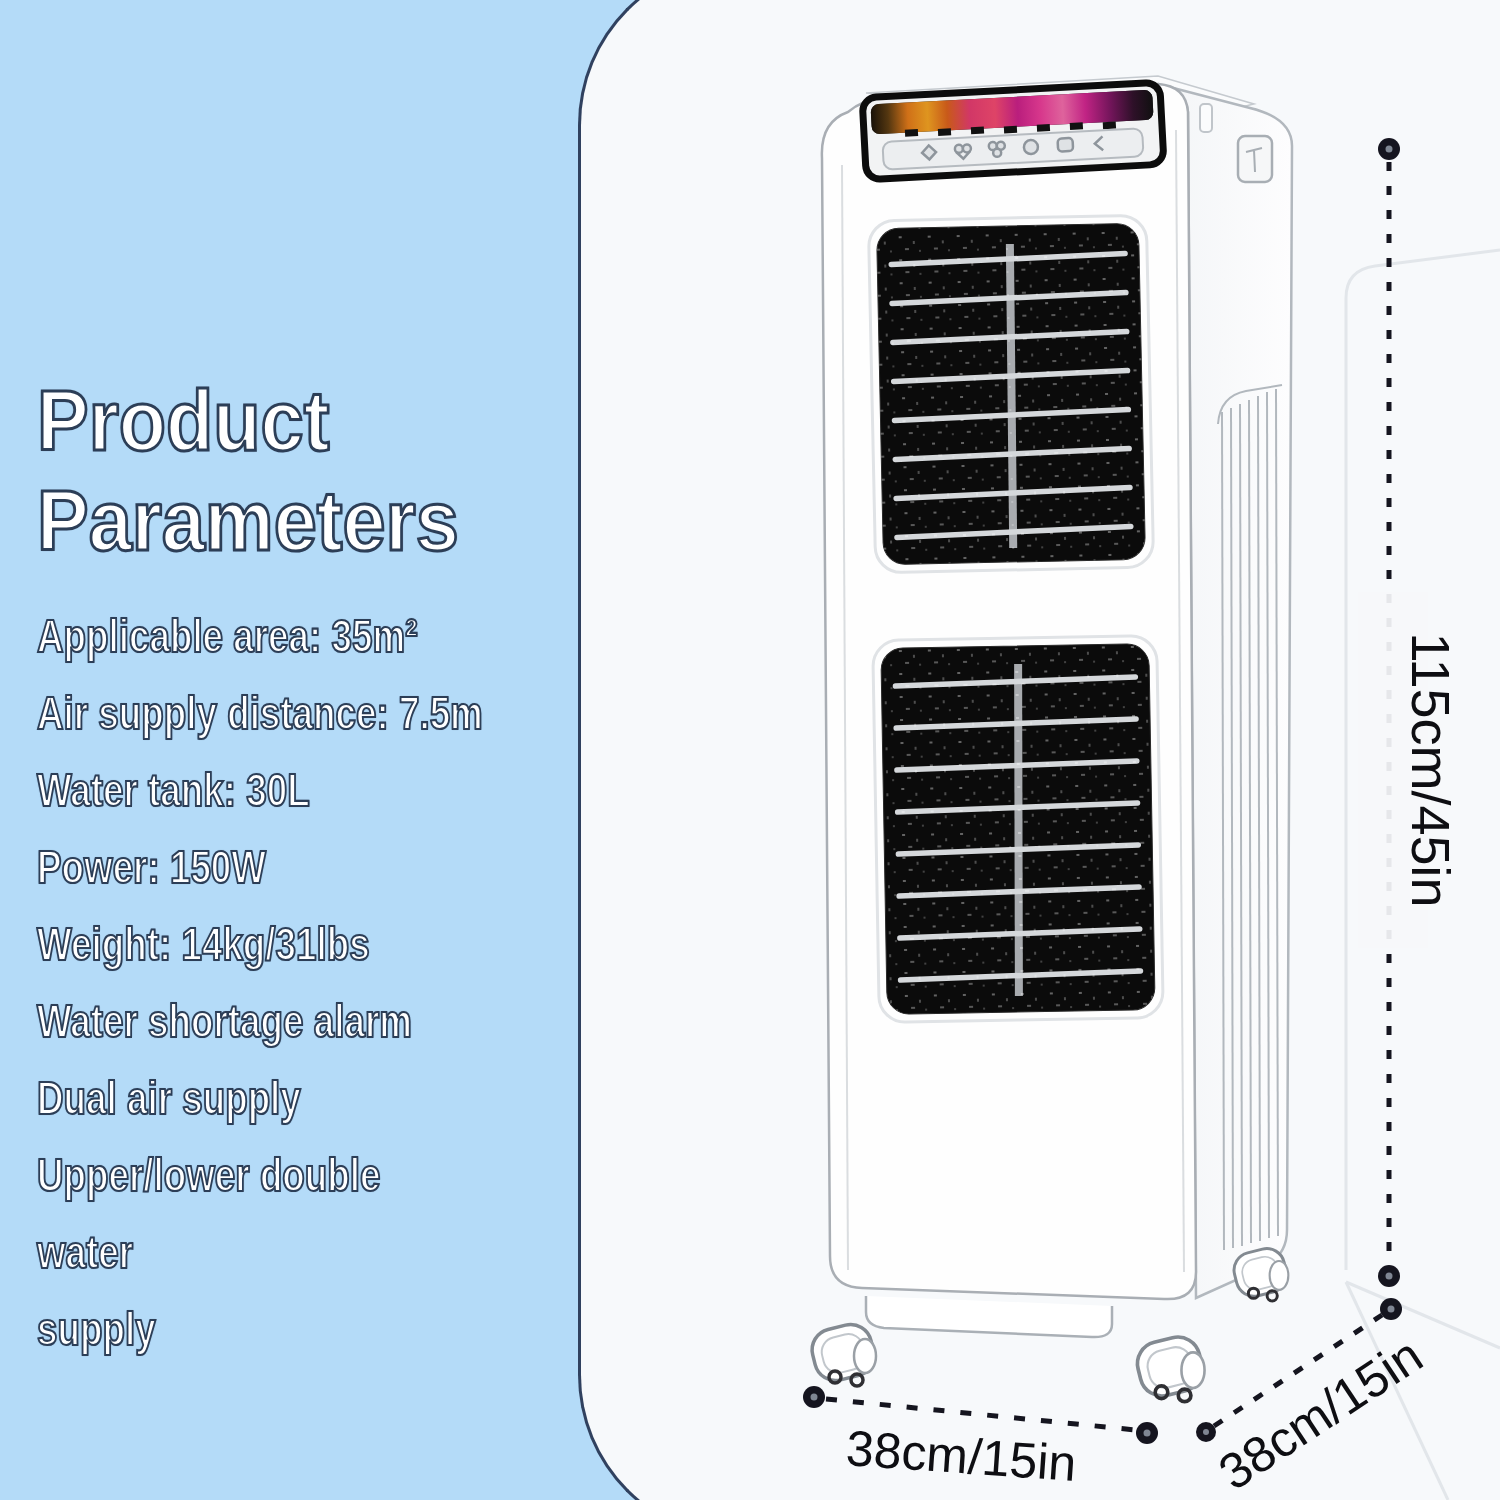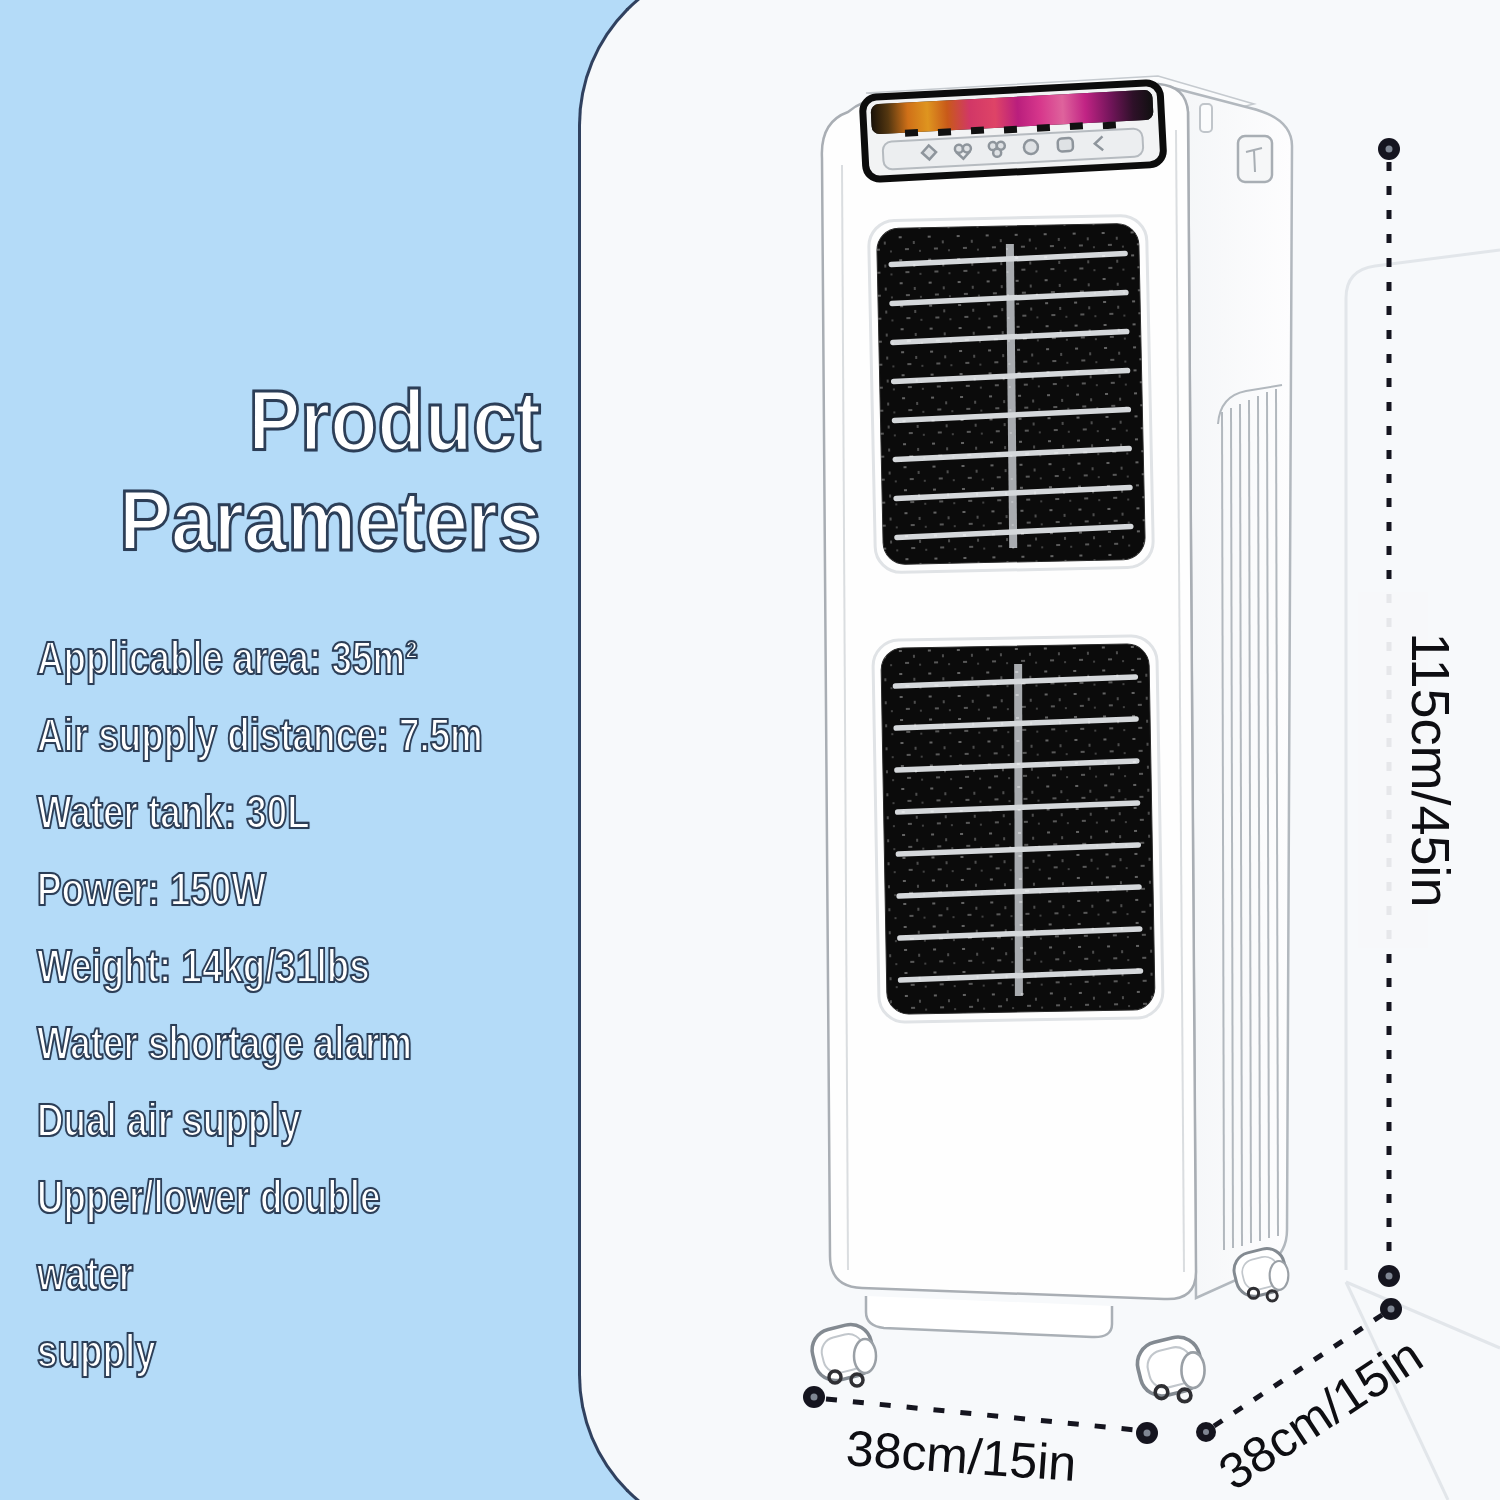--- a/index.html
+++ b/index.html
@@ -8,28 +8,28 @@
     background:#b4dbf8;
     font-family:"Liberation Sans", sans-serif;
   }
   .white-panel{
     position:absolute;left:578px;top:-40px;width:1010px;height:1580px;
     background:#f7f9fb;border:3px solid #30415f;border-right:none;
     border-radius:165px 0 0 165px;
     box-sizing:border-box;
   }
   .left-col{position:absolute;left:37px;top:0;width:545px;}
-  .title-block{position:absolute;top:370px;left:0;width:560px;text-align:right;}
+  .title-block{position:absolute;top:370px;left:0;width:560px;}
   .title-line{
     font-size:86px;font-weight:bold;line-height:100px;color:#ffffff;
     -webkit-text-stroke:3px #2c3e57;
     text-shadow:0 0 2px #2c3e57,0 0 2px #2c3e57;
     transform:scaleX(.9);transform-origin:left center;white-space:nowrap;
   }
-  .specs-block{position:absolute;top:620px;left:0;width:560px;}
+  .specs-block{position:absolute;top:598px;left:0;width:560px;}
   .spec{
     font-size:46px;font-weight:bold;line-height:77px;color:#ffffff;
     -webkit-text-stroke:2.2px #2c3e57;
     text-shadow:0 0 1.5px #2c3e57,0 0 1.5px #2c3e57;
     transform:scaleX(.8);transform-origin:left center;
     white-space:pre-line;
   }
   svg text.dim{
     font-family:"Liberation Sans", sans-serif;
     fill:#0e0e12;

